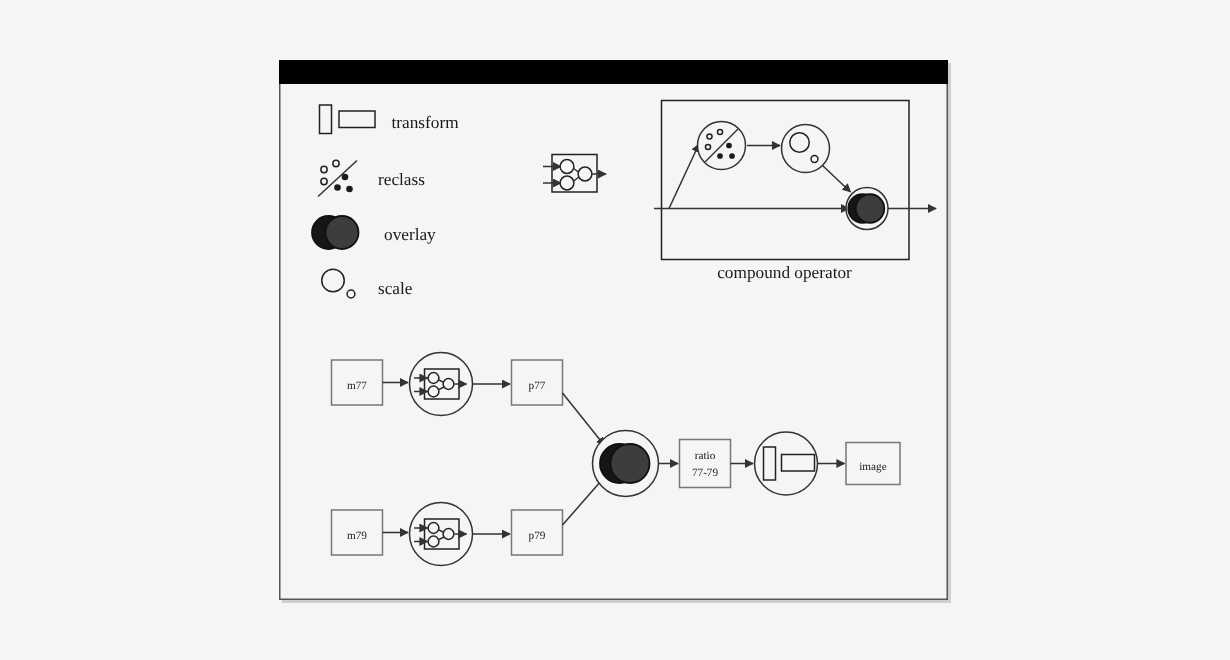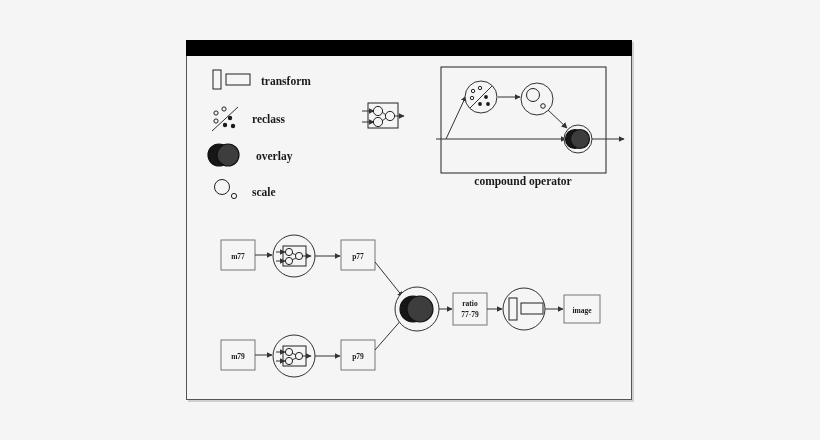--- a/index.html
+++ b/index.html
@@ -2,21 +2,21 @@
 <html><head>
 <meta charset="utf-8">
 <style>
   html,body{margin:0;padding:0;}
   body{
     width:820px;height:440px;
     background:#f5f5f5;
     font-family:"Liberation Serif", serif;
     overflow:hidden;
   }
-  #stage{position:relative;width:820px;height:440px;font-weight:bold;}
+  #stage{position:relative;width:820px;height:440px;}
   #canvas-frame{
     position:absolute;
     left:186px;top:40px;
     width:446px;height:360px;
     background:#f5f5f5;
     border:1px solid #555;
     box-sizing:border-box;
     box-shadow:2px 2px 0 #cfcfcf;
   }
   #titlebar{

